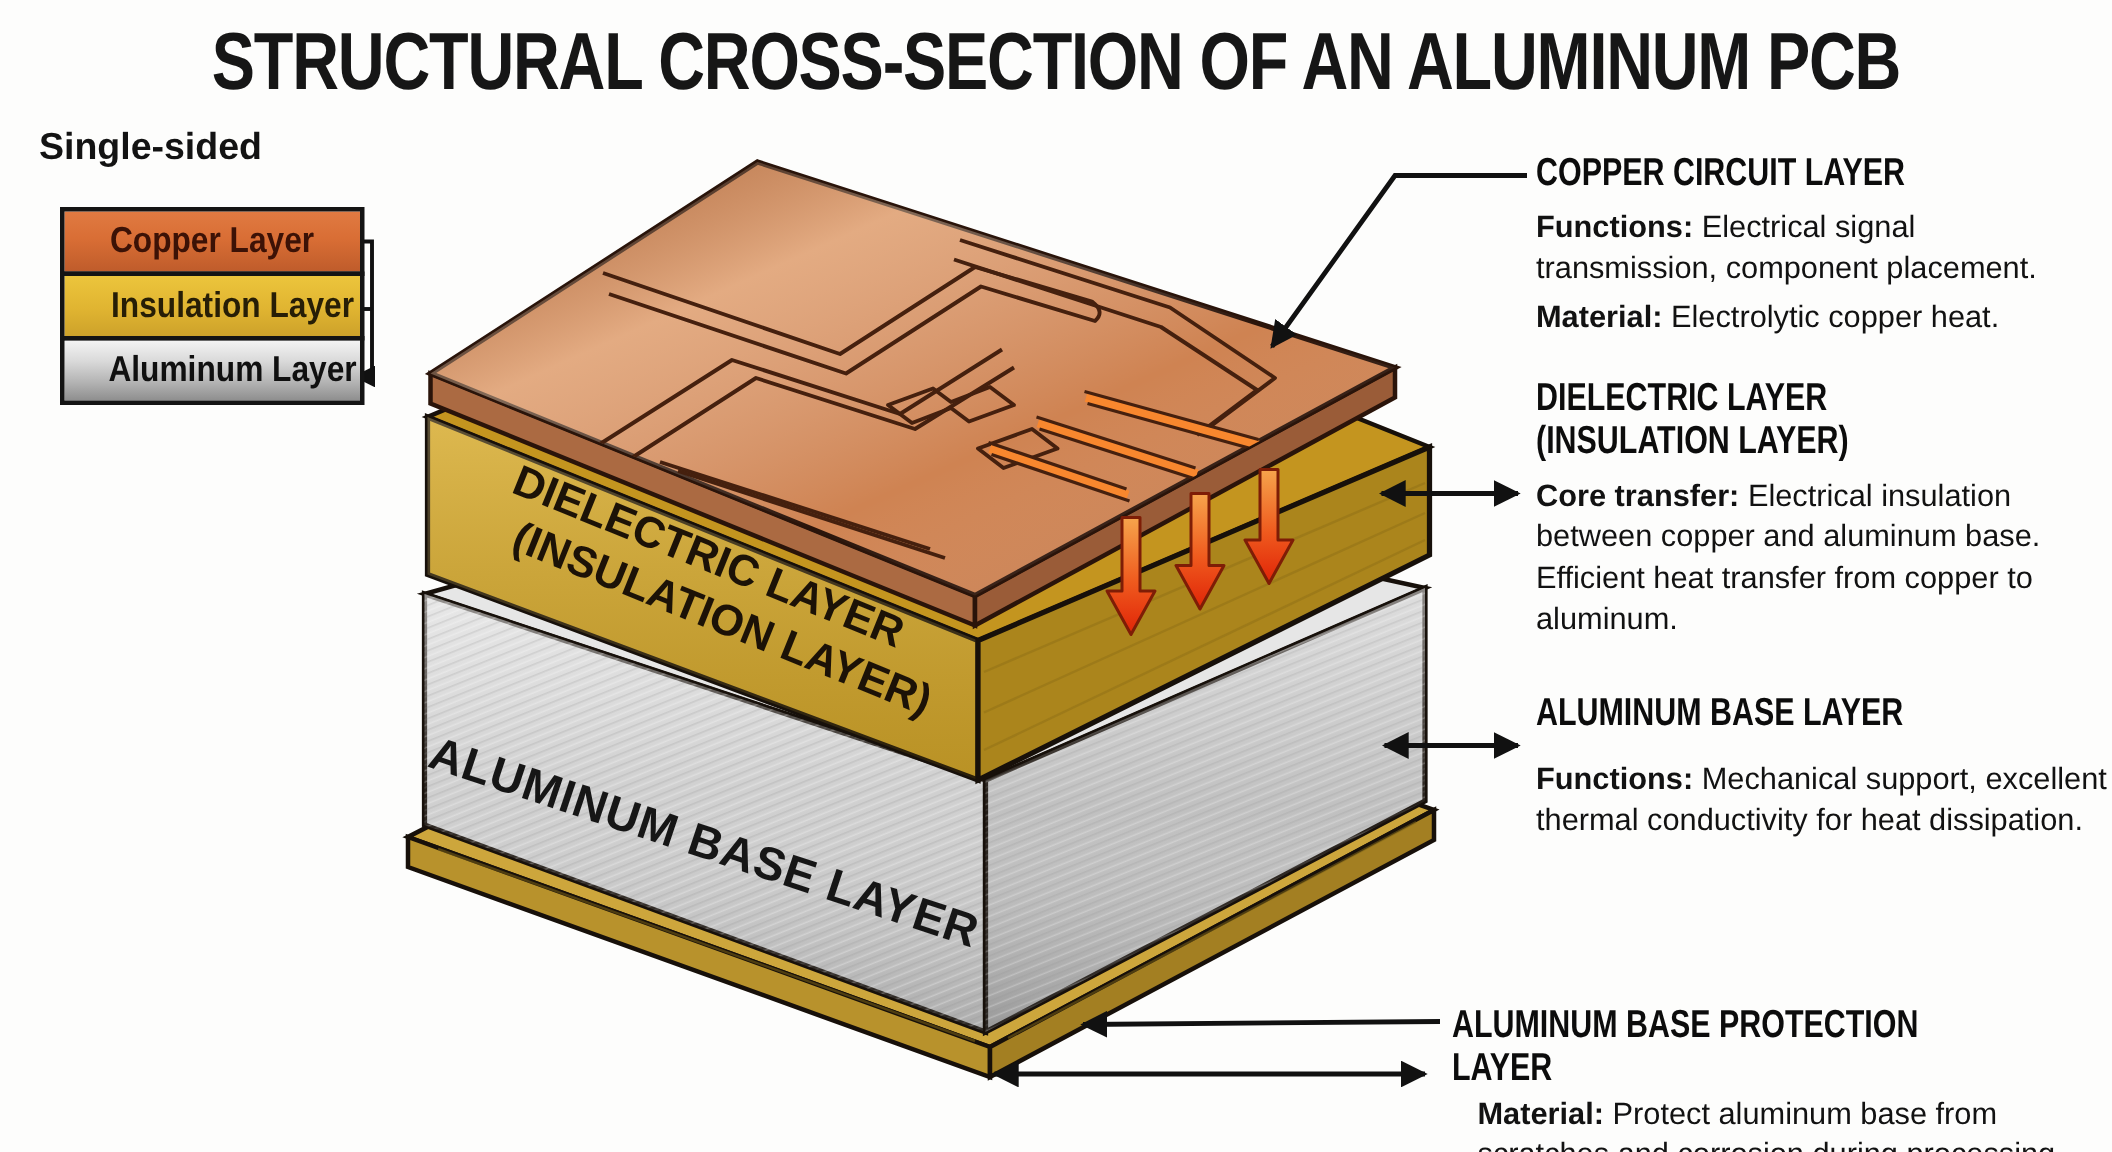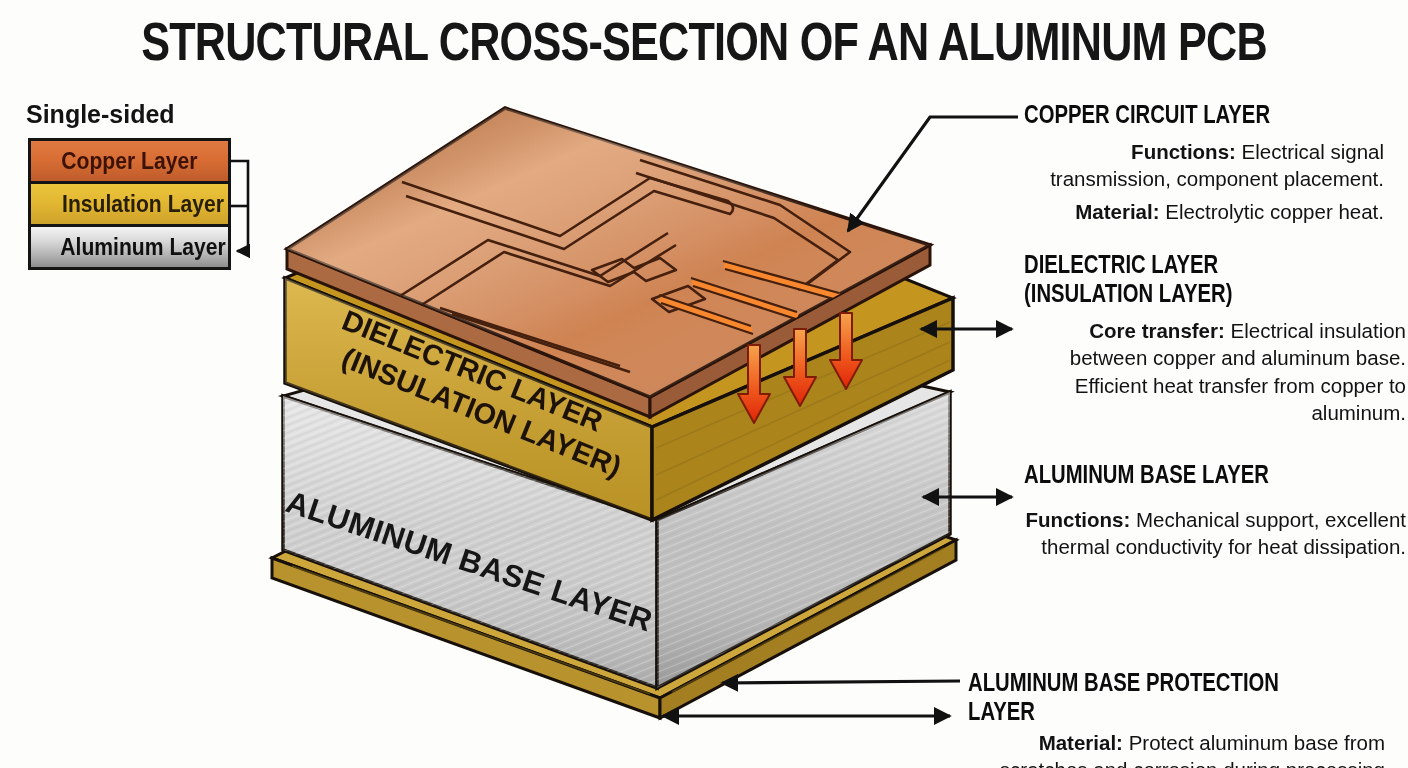--- a/index.html
+++ b/index.html
@@ -8,41 +8,41 @@
     background:#fdfdfc;font-family:"Liberation Sans", sans-serif;
   }
   #stage{position:absolute;left:0;top:0;width:1408px;height:768px;}
   svg{position:absolute;left:0;top:0;}
   .title{
     position:absolute;left:0;right:0;top:10px;text-align:center;
     font-size:54px;font-weight:700;color:#161616;letter-spacing:-1px;
     transform:scaleX(0.80);transform-origin:50% 0;white-space:nowrap;
   }
   .legend-heading{
-    position:absolute;left:26px;top:100px;font-size:25px;font-weight:700;color:#131313;
-  }
-  .legend{position:absolute;left:28px;top:138px;width:203px;}
+    position:absolute;left:26px;top:84px;font-size:25px;font-weight:700;color:#131313;
+  }
+  .legend{position:absolute;left:40px;top:138px;width:203px;}
   .legend .lrow{
     width:203px;height:46px;box-sizing:border-box;border:3px solid #141414;
     display:flex;align-items:center;justify-content:center;
   }
   .legend .lrow + .lrow{margin-top:-3px;padding-left:28px;}
   .lrow .lab{font-size:24px;font-weight:700;transform:scaleX(0.88);white-space:nowrap;}
   .lrow.copper{background:linear-gradient(180deg,#e07a42 0%,#d96e35 45%,#bf5c2b 100%);}
   .lrow.copper .lab{color:#3c1206;}
   .lrow.insul{background:linear-gradient(180deg,#ecc53c 0%,#e0b431 55%,#cda22a 100%);}
   .lrow.insul .lab{color:#271e06;}
   .lrow.alu{background:linear-gradient(180deg,#f4f4f4 0%,#d9d9d9 35%,#b3b3b3 70%,#8e8e8e 100%);}
   .lrow.alu .lab{color:#101010;}
   .ann{position:absolute;color:#101010;}
   .ann .hd{
     display:inline-block;font-size:26px;font-weight:700;color:#0c0c0c;line-height:1.12;
     transform:scaleX(0.78);transform-origin:0 0;white-space:pre-line;
   }
-  .ann .body{margin:0 0 5px 0;font-size:20.5px;line-height:1.33;color:#121212;width:100%;text-align:right;}
+  .ann .body{margin:0 0 5px 0;font-size:20.5px;line-height:1.33;color:#121212;width:100%;}
   .ann .bl{font-weight:700;}
   .bgap{height:9px;}
 </style>
 </head>
 <body>
 
 <div id="stage">
 
   <svg width="1408" height="768" viewBox="0 0 1408 768">
     <defs>

